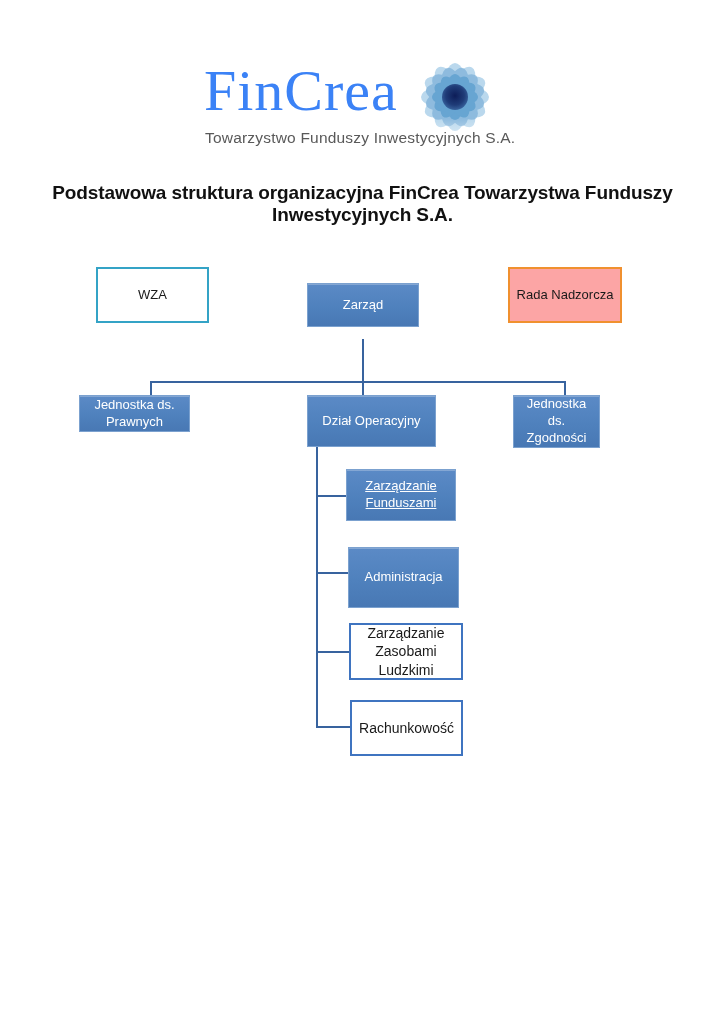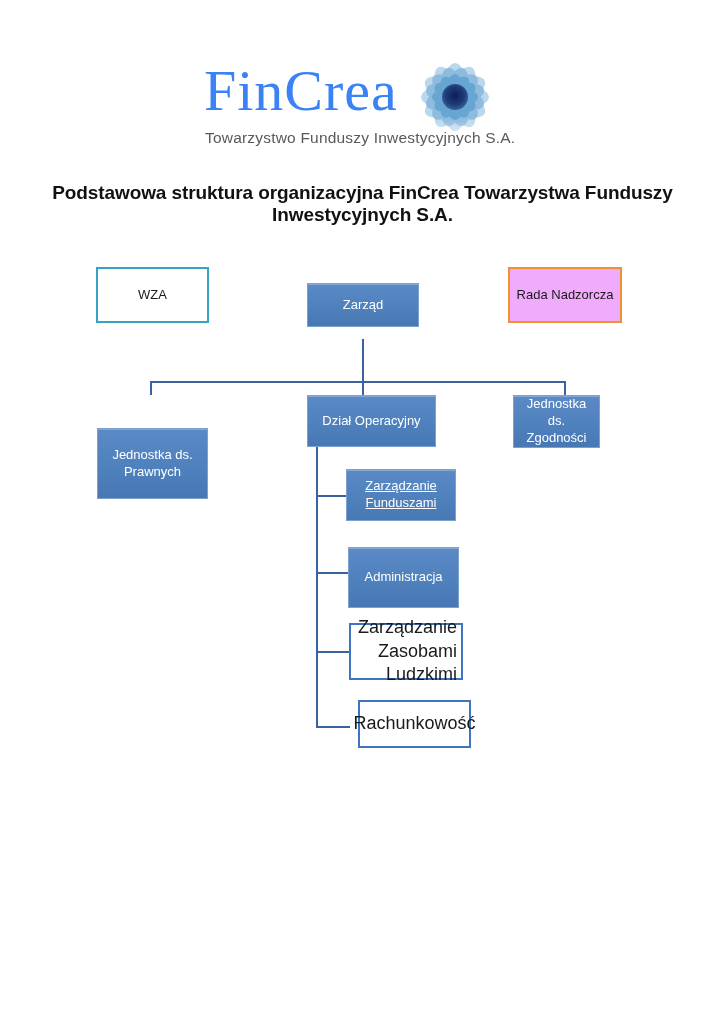--- a/index.html
+++ b/index.html
@@ -46,42 +46,41 @@
   .node.filled{
     background:linear-gradient(to bottom,#5b8ac6 0%,#4f81bd 55%,#4878b4 100%);
     border:1px solid #7ba1cf;
     box-shadow:inset 0 1px 0 rgba(255,255,255,.25);
     color:#ffffff;
   }
   .node.outline-teal{
     background:#ffffff;border:2px solid #34a3c6;color:#1a1a1a;
   }
   .node.outline-orange{
-    background:#f0abfc;border:2px solid #f0902f;color:#1a1a1a;
+    background:#fca5a5;border:2px solid #f0902f;color:#1a1a1a;
   }
   .node.outline-blue{
     background:#ffffff;border:2px solid #3f74c0;color:#1a1a1a;
-    font-size:18px;
-    text-align:right;
+    font-size:14px;
   }
 
   
   .line{position:absolute;background:#38639e;}
 
   
   #n-wza        {left:96px;  top:267px; width:113px; height:56px;}
   #n-zarzad     {left:307px; top:283px; width:112px; height:44px;}
   #n-rada       {left:508px; top:267px; width:114px; height:56px;}
-  #n-prawna     {left:97px;  top:395px; width:111px; height:71px;margin-top:33px;}
+  #n-prawna     {left:79px;  top:395px; width:111px; height:37px;}
   #n-operacyjny {left:307px; top:395px; width:129px; height:52px;}
   #n-zgodnosc   {left:513px; top:395px; width:87px; height:53px;}
   #n-fundusze   {left:346px; top:469px; width:110px; height:52px;text-decoration:underline;}
   #n-admin      {left:348px; top:547px; width:111px; height:61px;}
   #n-zzl        {left:349px; top:623px; width:114px; height:57px;}
-  #n-rachunek   {left:350px; top:700px; width:113px; height:48px;margin-left:8px;}
+  #n-rachunek   {left:350px; top:700px; width:113px; height:56px;}
 
   
   #c-zarzad-down {left:362px; top:339px; width:2px;   height:42px;}
   #c-hbar        {left:150px; top:381px; width:416px; height:2px;}
   #c-drop-left   {left:150px; top:381px; width:2px;   height:14px;}
   #c-drop-mid    {left:362px; top:381px; width:2px;   height:14px;}
   #c-drop-right  {left:564px; top:381px; width:2px;   height:14px;}
   #c-trunk       {left:316px; top:447px; width:2px;   height:281px;}
   #c-stub-1      {left:316px; top:495px; width:30px;  height:2px;}
   #c-stub-2      {left:316px; top:572px; width:32px;  height:2px;}

